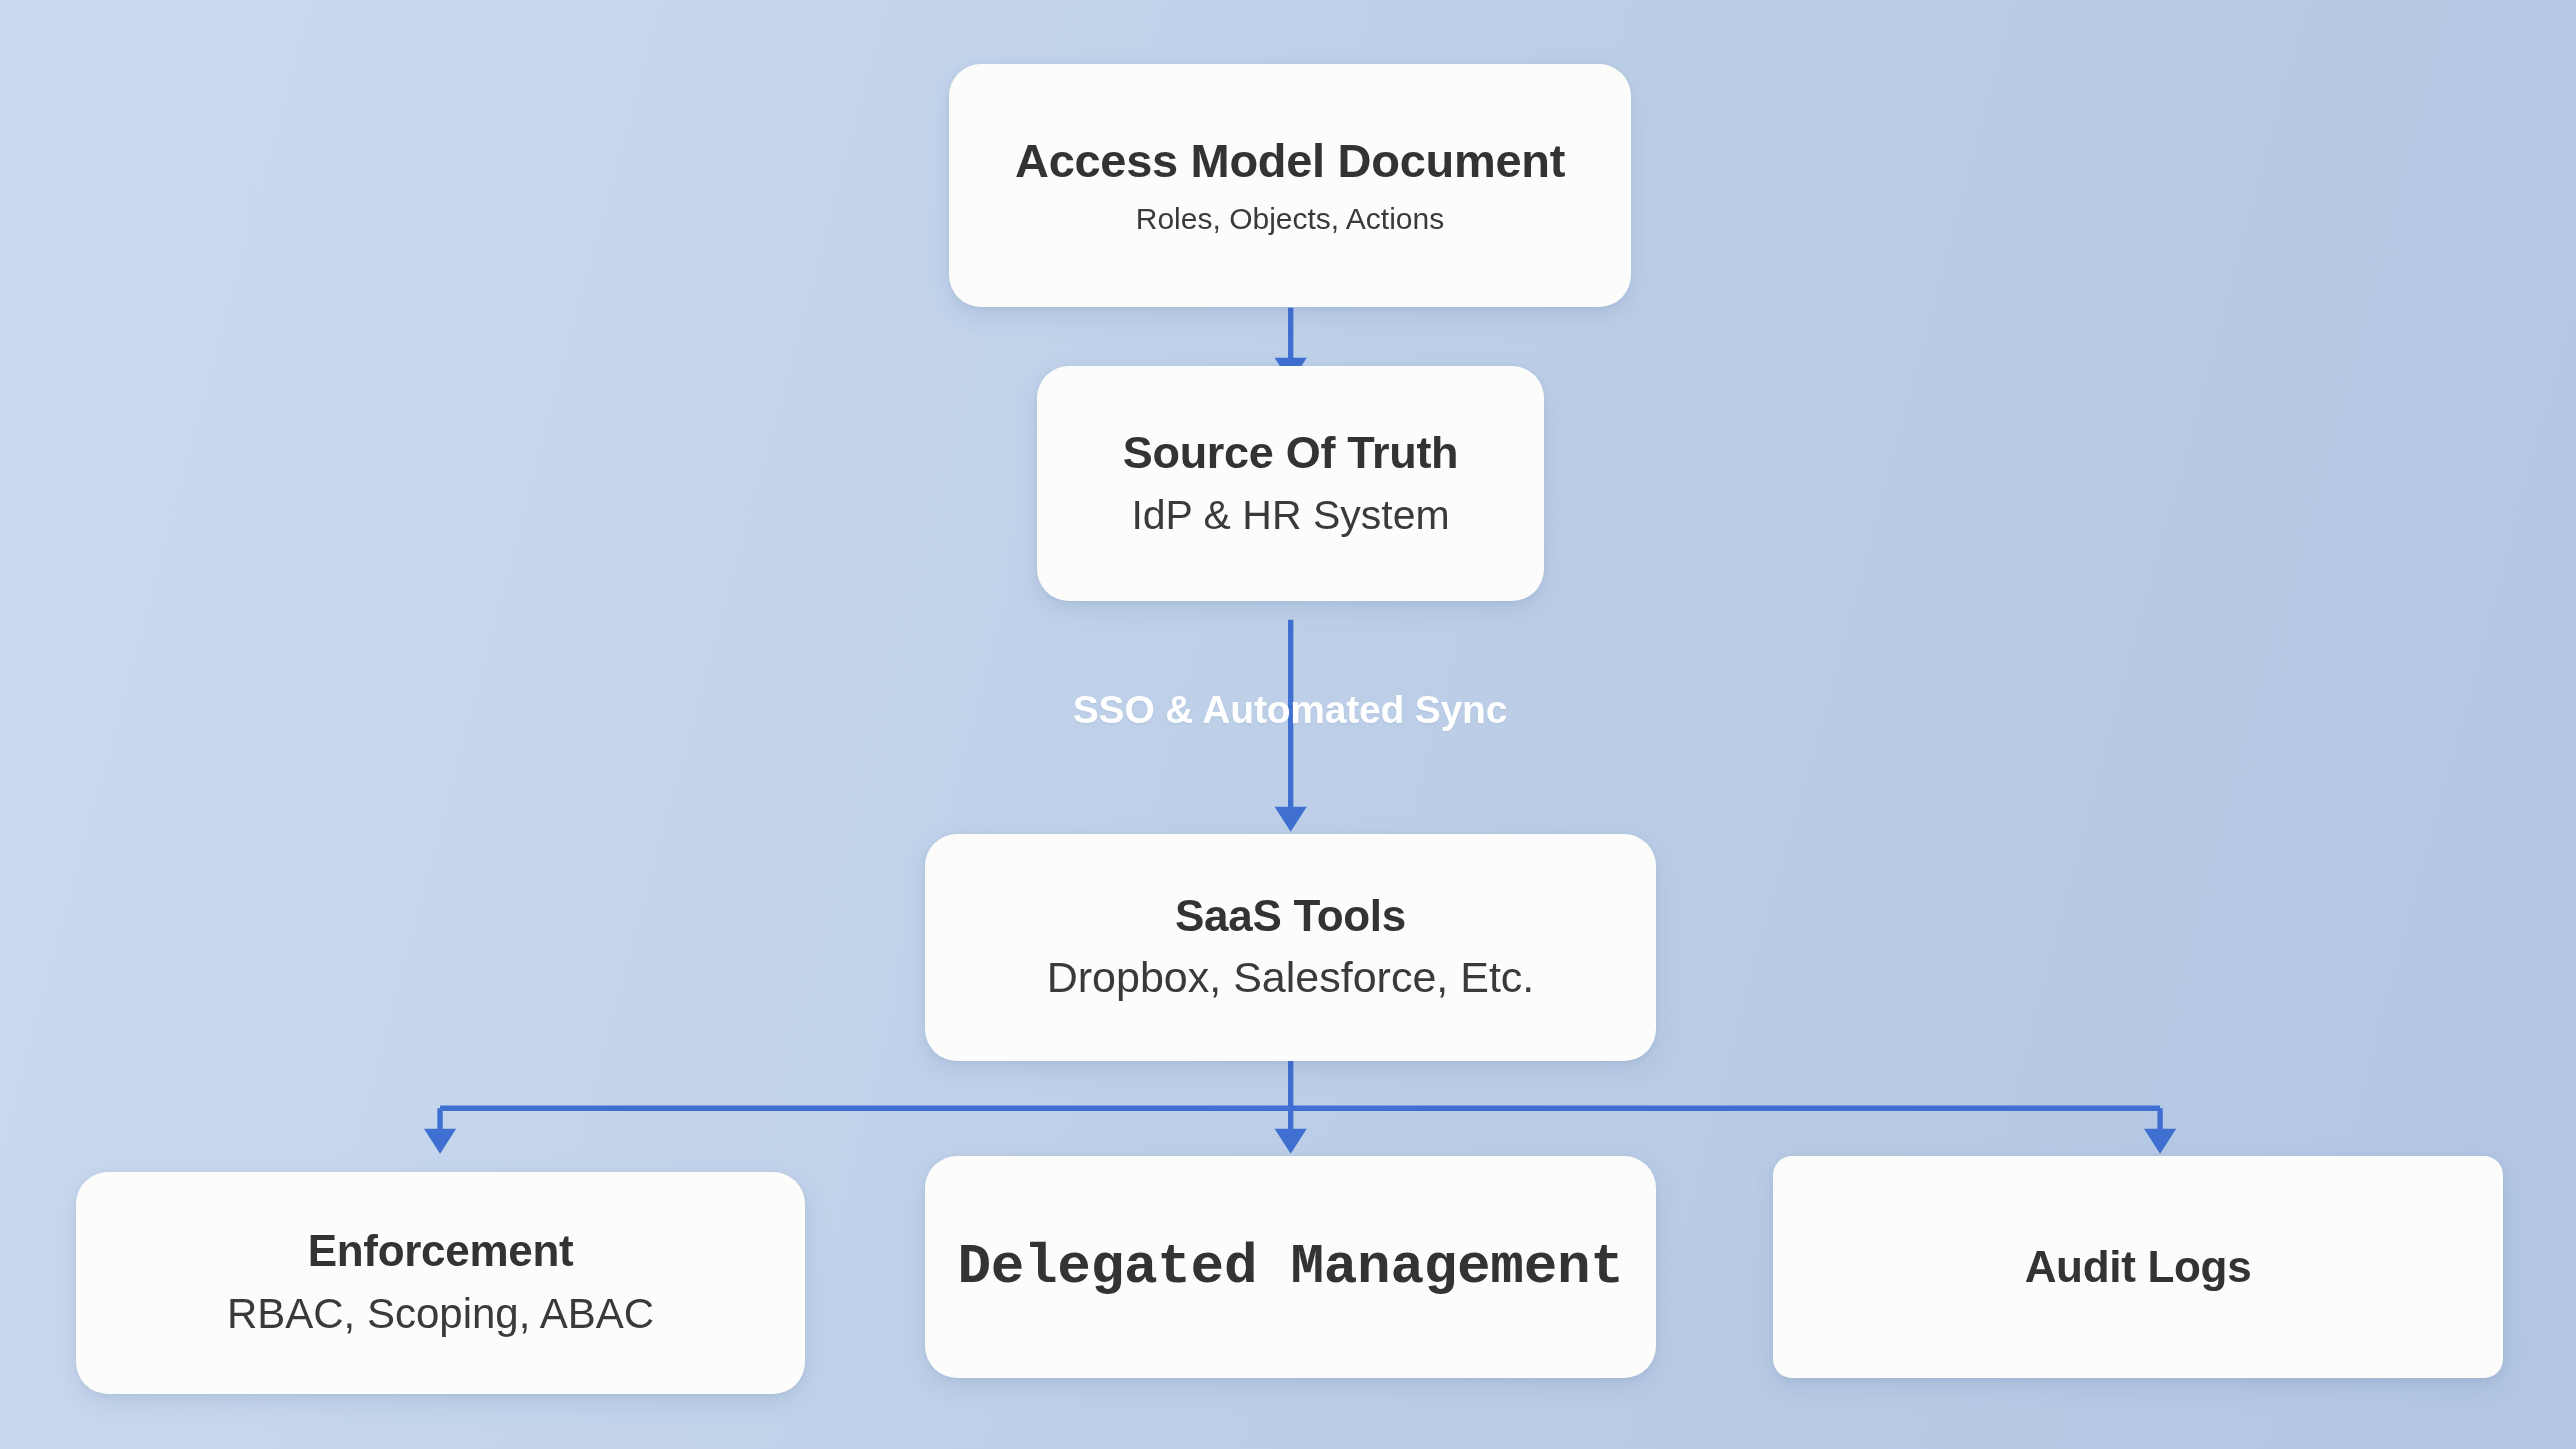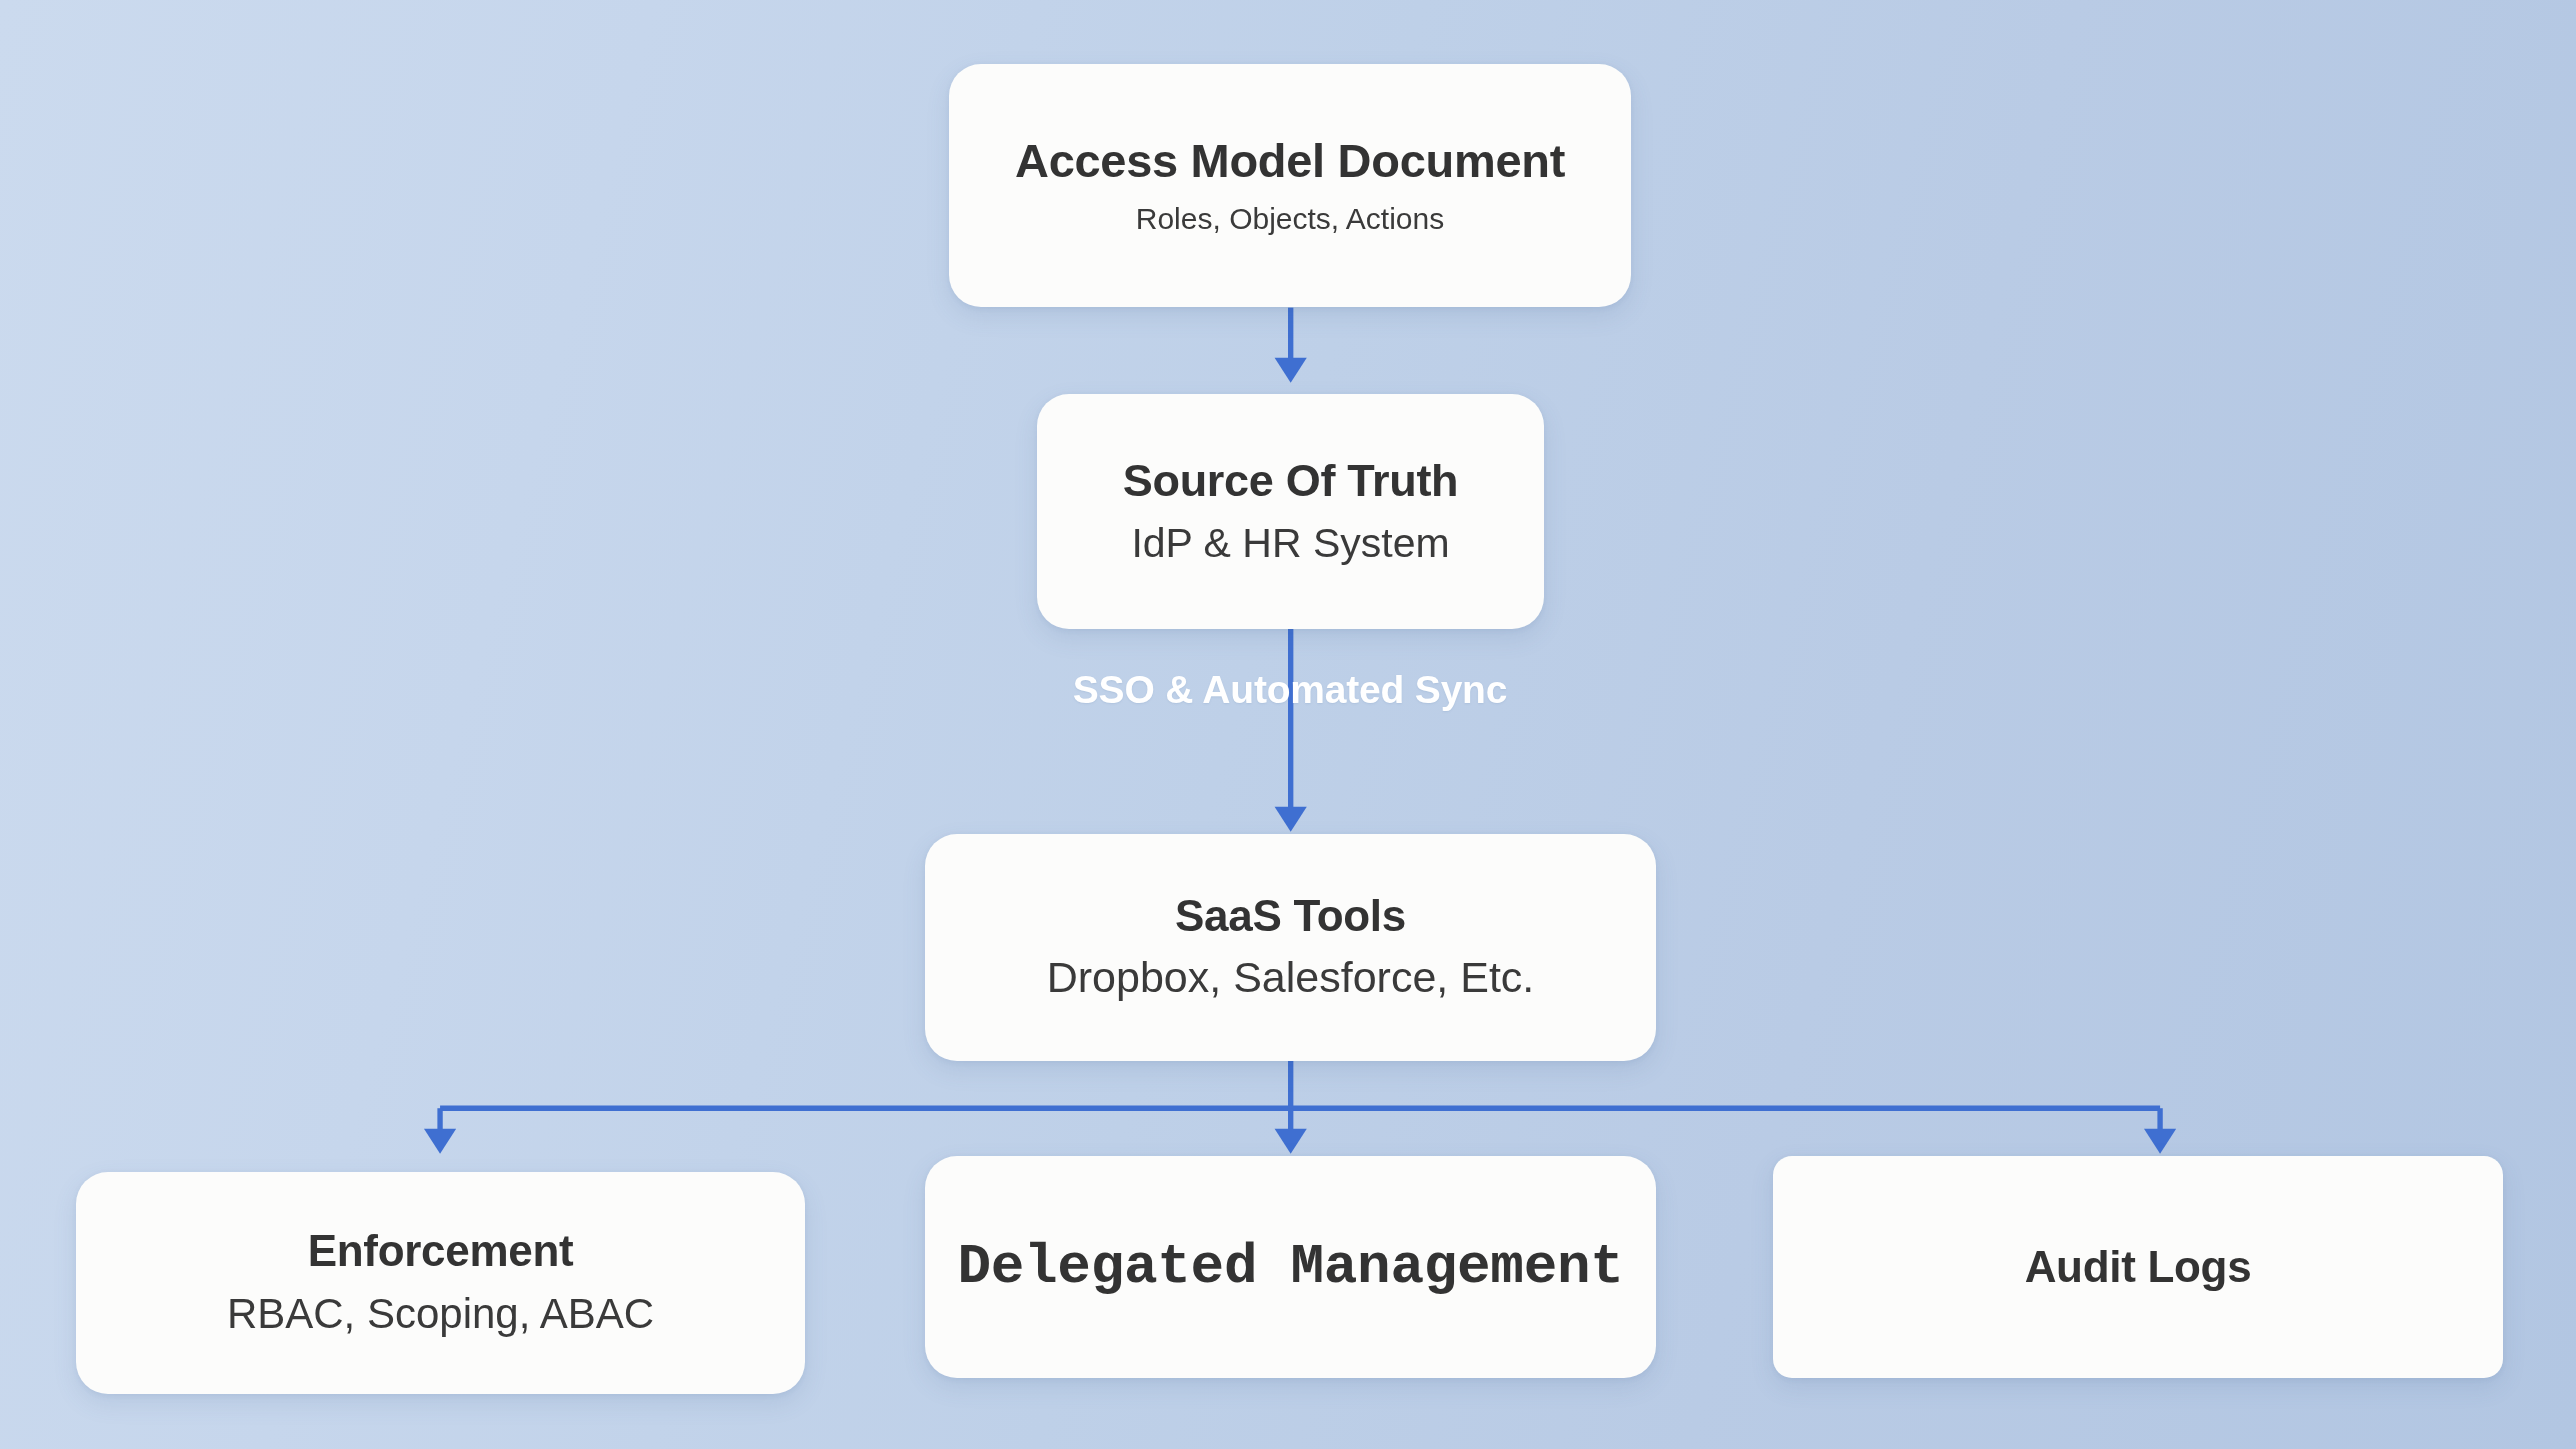--- a/index.html
+++ b/index.html
@@ -31,21 +31,21 @@
     color:#3a3a3a;
     font-weight:400;
     line-height:1.2;
   }
 
   
   #n-access{left:949px;top:64px;width:682px;height:243px;}
   #n-access .title{font-size:47px;margin-bottom:12.5px;}
   #n-access .subtitle{font-size:30px;}
 
-  #n-sot{left:1037px;top:394px;width:507px;height:235px;}
+  #n-sot{left:1037px;top:366px;width:507px;height:235px;}
   #n-sot .title{font-size:45px;margin-bottom:12.5px;}
   #n-sot .subtitle{font-size:41px;}
 
   #n-saas{left:925px;top:834px;width:731px;height:227px;}
   #n-saas .title{font-size:44px;margin-bottom:10.7px;}
   #n-saas .subtitle{font-size:43px;}
 
   #n-enf{left:76px;top:1172px;width:729px;height:222px;}
   #n-enf .title{font-size:44px;margin-bottom:12.5px;}
   #n-enf .subtitle{font-size:42px;}
@@ -60,21 +60,21 @@
   .edge-label{
     position:absolute;
     color:#ffffff;
     font-weight:bold;
     font-size:39px;
     letter-spacing:-0.2px;
     white-space:nowrap;
     transform:translateX(-50%);
     text-shadow:0 0.9px 1.8px rgba(140,165,200,0.30);
   }
-  #lbl-sso{left:1290px;top:668px;}
+  #lbl-sso{left:1290px;top:688px;}
 </style>
 </head>
 <body>
 
 <div id="stage">
 
   <svg class="edges" viewBox="0 0 2880 1620" preserveAspectRatio="none">
     <defs>
       <marker id="arrow" viewBox="0 0 12 12" refX="6" refY="10" markerWidth="12" markerHeight="12" orient="auto-start-reverse">
         <path d="M 0 0 L 12 0 L 6 11 z" fill="#3f6fd1"></path>

